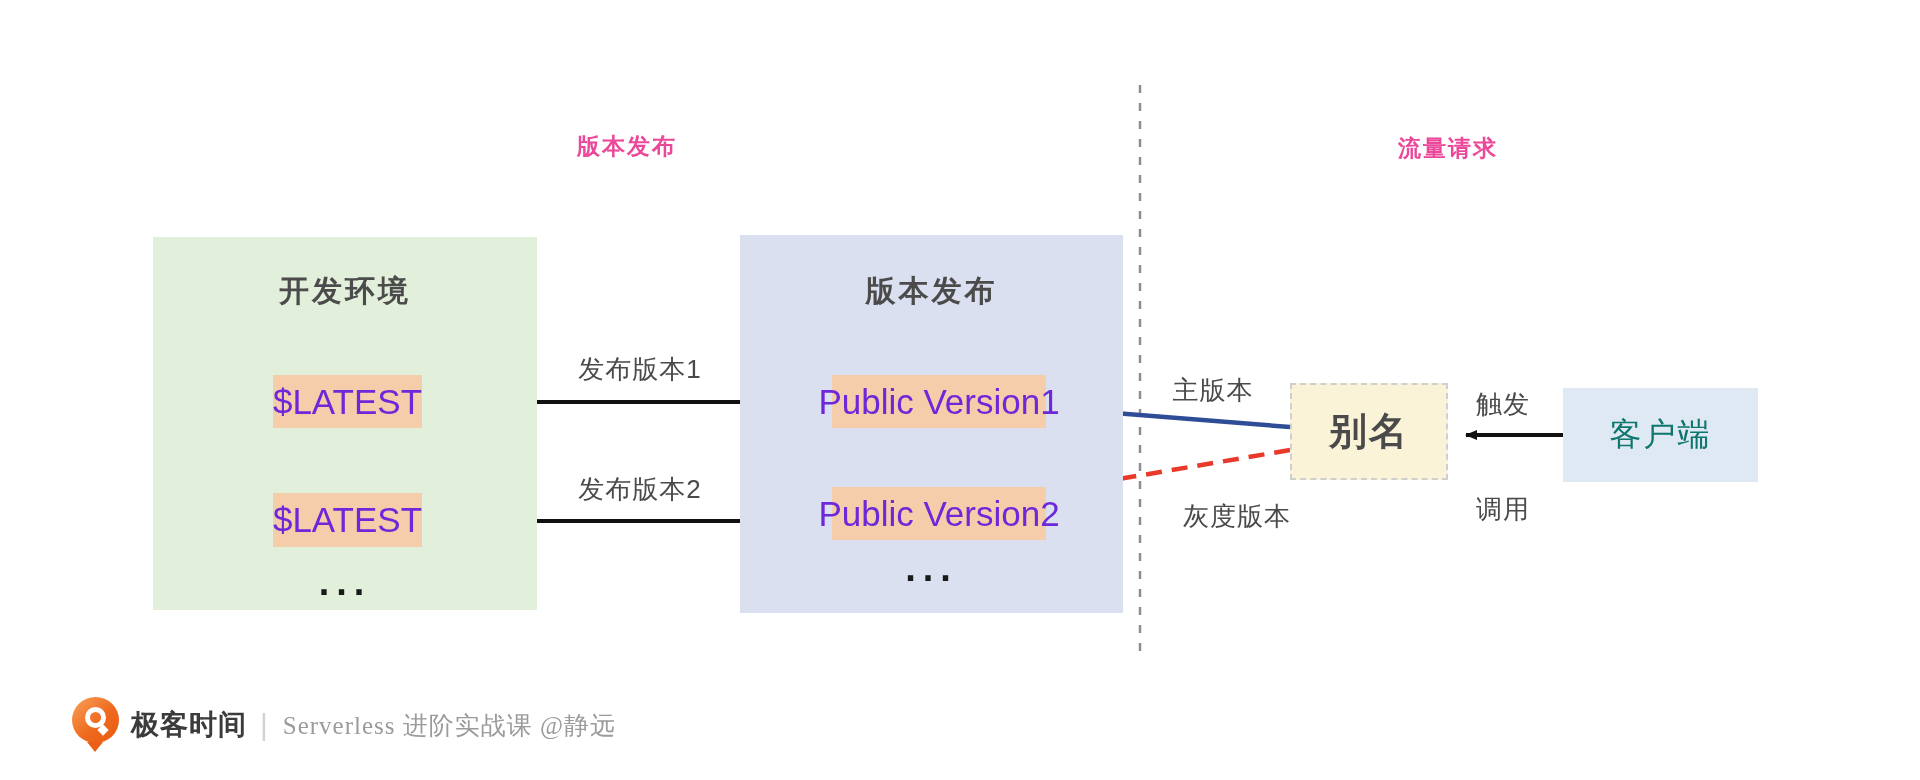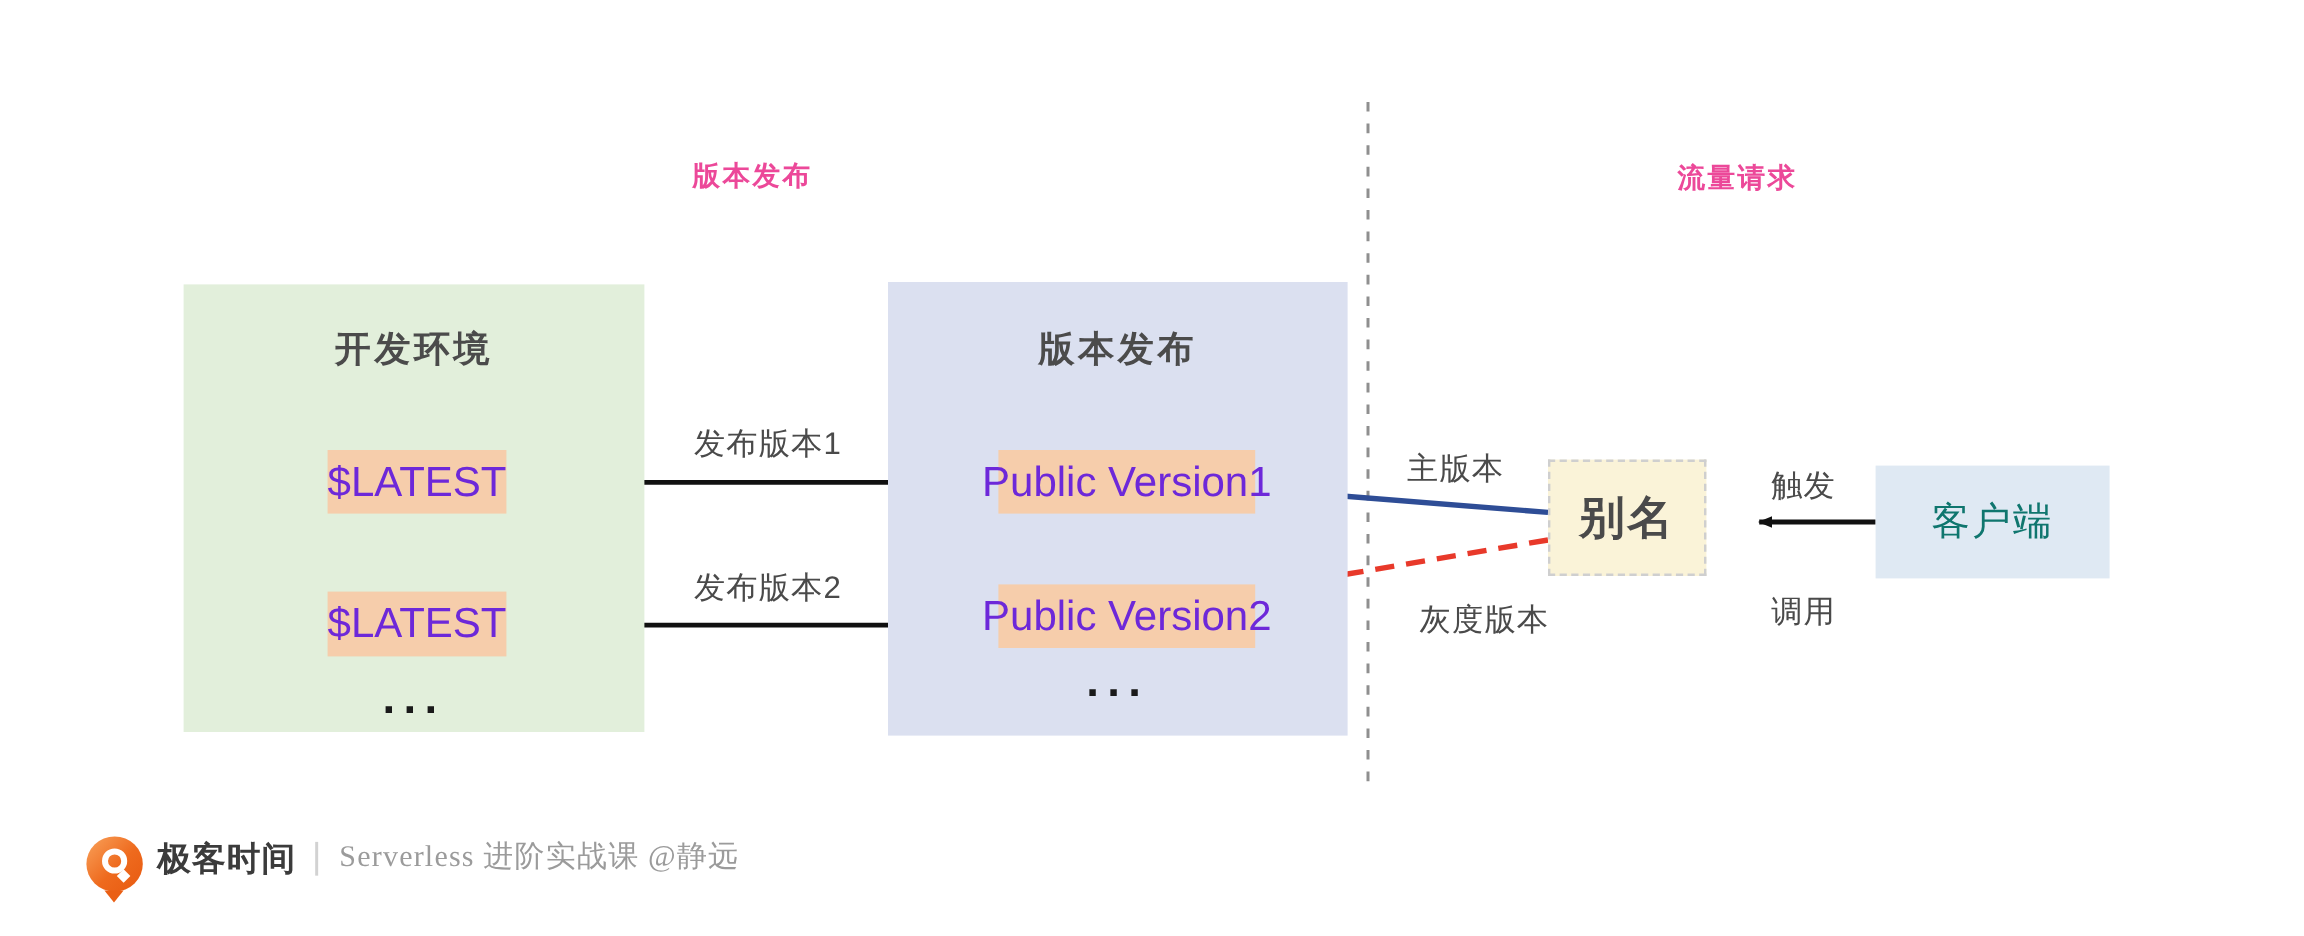--- a/index.html
+++ b/index.html
@@ -9,30 +9,30 @@
 
   .section-title { position:absolute; transform:translateX(-50%); font-size:23px; font-weight:bold; color:#ec4899; letter-spacing:2px; white-space:nowrap; }
 
   .env-box { position:absolute;padding-left:28px; }
   .env-title { position:absolute; left:50%; transform:translateX(-50%); font-size:30px; font-weight:bold; color:#4b4b4b; letter-spacing:3px; white-space:nowrap; }
   .version-chip { position:absolute; background:#f6cdab; color:#6d28d9; display:flex; align-items:center; justify-content:center; font-size:35px; white-space:nowrap; }
   .dots { position:absolute; left:0; right:0; text-align:center; font-size:38px; font-weight:bold; color:#1a1a1a; letter-spacing:7px; line-height:16px; }
 
   .edge-label { position:absolute; transform:translateX(-50%); font-size:26px; color:#4a4a4a; white-space:nowrap; letter-spacing:1px; }
 
-  .alias-box { position:absolute; left:1290px; top:383px; width:132px; height:97px; background:#faf3d8; border:2px dashed #cfcfcf; display:flex; align-items:center; justify-content:center; font-size:38px; font-weight:bold; color:#4a4a4a; letter-spacing:2px; }
+  .alias-box { position:absolute; left:1290px; top:383px; width:158px; height:97px; background:#faf3d8; border:2px dashed #cfcfcf; display:flex; align-items:center; justify-content:center; font-size:38px; font-weight:bold; color:#4a4a4a; letter-spacing:2px; }
   .client-box { position:absolute; left:1563px; top:388px; width:195px; height:94px; background:#dfe9f3; display:flex; align-items:center; justify-content:center; font-size:32px; color:#0f766e; letter-spacing:2px; }
 
   svg.overlay { position:absolute; left:0; top:0; width:1920px; height:780px; pointer-events:none; }
   .ln-black { stroke:#111111; stroke-width:4; fill:none; }
   .ln-blue  { stroke:#2e4d96; stroke-width:4.5; fill:none; }
   .ln-red   { stroke:#e8392a; stroke-width:4.5; fill:none; stroke-dasharray:16 10; }
   .ln-divider { stroke:#8f8f8f; stroke-width:2.5; fill:none; stroke-dasharray:8 10; }
 
-  .footer { position:absolute; left:72px; top:697px; display:flex; align-items:flex-start; }
+  .footer { position:absolute; left:72px; top:697px; display:flex; align-items:center; }
   .logo { position:relative; width:48px; height:56px; margin-right:11px; }
   .logo-circle { position:absolute; left:0; top:0; width:47px; height:46px; border-radius:50%; background:linear-gradient(135deg,#f9a25b 0%,#ee6a1e 55%,#e85a10 100%); }
   .logo-ring { position:absolute; left:13px; top:10px; width:21px; height:21px; border:5px solid #ffffff; border-radius:50%; }
   .logo-qtail { position:absolute; left:27px; top:29px; width:8px; height:8px; background:#ffffff; transform:rotate(45deg); }
   .logo-tail { position:absolute; left:15px; top:45px; width:0; height:0; border-left:8px solid transparent; border-right:8px solid transparent; border-top:10px solid #ea5f14; }
   .brand { font-size:28px; font-weight:900; color:#3b3b3b; letter-spacing:1px; white-space:nowrap; }
   .footer-sep { font-size:30px; color:#d2d2d2; margin:0 15px 0 13px; font-weight:300; }
   .course { font-size:25px; color:#9b9b9b; letter-spacing:1px; white-space:nowrap;font-family:Liberation Serif, serif; }
 </style>
 </head>

